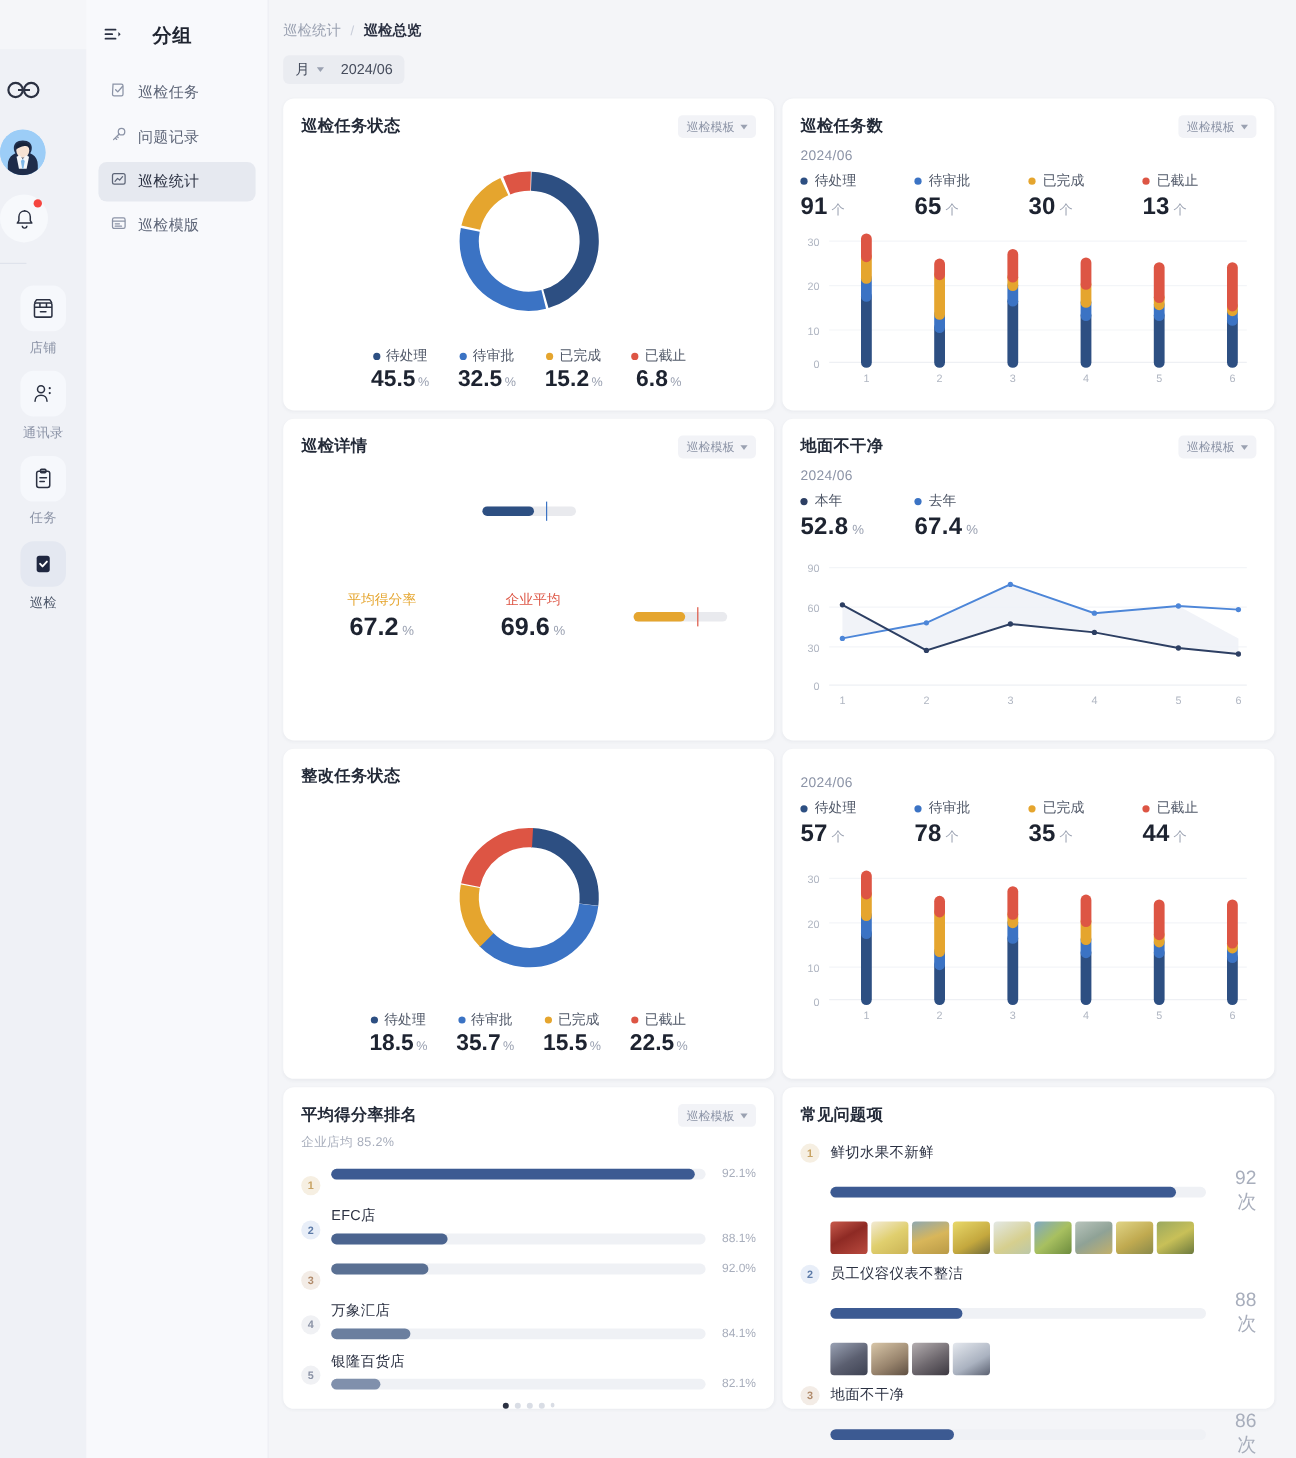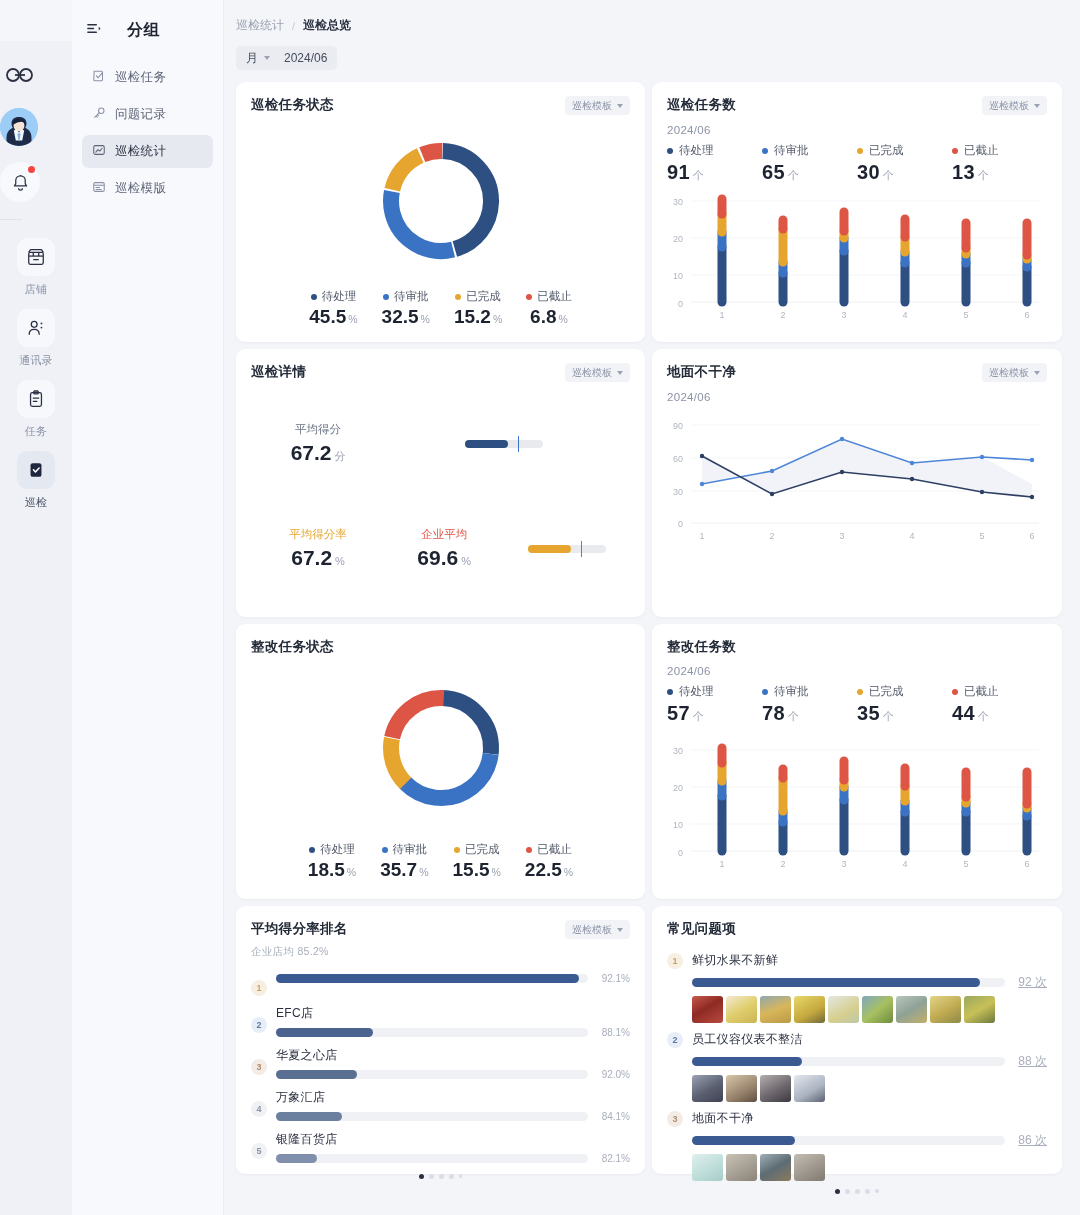--- a/index.html
+++ b/index.html
@@ -137,21 +137,21 @@
   .ibadge {
     width: 16px; height: 16px; border-radius: 50%; flex: 0 0 16px;
     display: flex; align-items: center; justify-content: center;
     font-size: 9px; font-weight: bold; margin-top: 1px;
   }
   .ibody { flex: 1; }
   .iname { font-size: 12px; color: #2b3142; letter-spacing: .3px; }
   .iline { display: flex; align-items: center; gap: 8px; margin-top: 5px; }
   .itrack { flex: 1; height: 9px; background: #eff1f5; border-radius: 5px; }
   .ifill { height: 9px; border-radius: 5px; background: #3c5a92; }
-  .icnt { font-size: 12px; color: #a8aebc; width: 34px; text-align: right; flex: 0 0 34px; text-decoration: underline; }
+  .icnt { font-size: 16px; color: #a8aebc; width: 34px; text-align: right; flex: 0 0 34px; }
   .thumbs { display: flex; gap: 3px; margin-top: 5px; }
   .thumb { width: 31px; height: 27px; border-radius: 3px; overflow: hidden; }
 
   .dots { display: flex; justify-content: center; gap: 5px; margin-top: 10px; }
   .pd { width: 5px; height: 5px; border-radius: 50%; background: #d9dde5; }
   .pd.on { background: #2b3142; }
   .pd.sm { width: 3.5px; height: 3.5px; }
 
   svg text { font-family: "Liberation Sans", sans-serif; }
 </style>
@@ -459,24 +459,20 @@
       <div class="card" style="height:268px;">
         <div class="card-h">
           <div class="card-t">巡检详情</div>
           <div class="tmpl">
             <span>巡检模板</span>
             <span class="chev"></span>
           </div>
         </div>
 
         <div class="detail-block" style="padding-top:40px;">
-          <div class="dcell">
-            <div class="dlabel" style="color:#6b7385">平均得分</div>
-            <div class="dvalue"><span>67.2</span><span class="dunit">分</span></div>
-          </div>
           <div class="dbar-wrap">
             <div class="dbar">
               <div class="fill" style="width:56%;background:#2d4f82"></div>
               <div class="mark" style="left:68%;background:#3b73c4"></div>
             </div>
           </div>
         </div>
 
         <div class="detail-block" style="padding-top:62px;">
           <div class="dcell">
@@ -498,20 +494,38 @@
 
       <div class="card" style="height:268px;">
         <div class="card-h">
           <div class="card-t">地面不干净</div>
           <div class="tmpl">
             <span>巡检模板</span>
             <span class="chev"></span>
           </div>
         </div>
         <div class="sub-date">2024/06</div>
+        <div class="legrow">
+          <div class="legcell">
+            <div class="legtop">
+                <span class="dot" style="background:#2d3f63"></span>
+                <span class="legname">本年</span>
+              </div>
+            <div class="legval"><span>52.8</span><span class="legunit">%</span></div>
+          </div>
+          <div class="legcell">
+            <div class="legtop">
+                <span class="dot" style="background:#3b73c4"></span>
+                <span class="legname">去年</span>
+              </div>
+            <div class="legval"><span>67.4</span><span class="legunit">%</span></div>
+          </div>
+          <div class="legcell"></div>
+          <div class="legcell"></div>
+        </div>
         <div class="chart-box" style="margin-top:12px;">
           <svg width="380" height="128" viewBox="0 0 380 128">
             <text x="16" y="14" font-size="9" fill="#b0b6c2" text-anchor="end">90</text>
             <text x="16" y="47" font-size="9" fill="#b0b6c2" text-anchor="end">60</text>
             <text x="16" y="80" font-size="9" fill="#b0b6c2" text-anchor="end">30</text>
             <text x="16" y="112" font-size="9" fill="#b0b6c2" text-anchor="end">0</text>
             <line x1="24" y1="10" x2="372" y2="10" stroke="#f3f5f8"></line>
             <line x1="24" y1="43" x2="372" y2="43" stroke="#f3f5f8"></line>
             <line x1="24" y1="76" x2="372" y2="76" stroke="#f3f5f8"></line>
             <line x1="24" y1="108" x2="372" y2="108" stroke="#eef0f4"></line>
@@ -587,23 +601,20 @@
             <div class="dlt">
                 <span class="dot" style="background:#dd5544"></span>
               <span class="dln">已截止</span>
               </div>
             <div class="dlv"><span>22.5</span><span class="dlu">%</span></div>
           </div>
         </div>
       </div>
 
       <div class="card" style="height:275px;">
-        <div class="card-h">
-          <div class="card-t">整改任务数</div>
-        </div>
         <div class="sub-date">2024/06</div>
         <div class="legrow">
           <div class="legcell">
             <div class="legtop">
                 <span class="dot" style="background:#2d4f82"></span>
                 <span class="legname">待处理</span>
               </div>
             <div class="legval"><span>57</span><span class="legunit">个</span></div>
           </div>
           <div class="legcell">
@@ -723,21 +734,20 @@
               <div class="rpct">88.1%</div>
             </div>
           </div>
         </div>
 
         <div class="rank-row">
           <div class="rbadge" style="background:#f3ece6;color:#b08a6a">
               <span>3</span>
             </div>
           <div class="rbody">
-            <div class="rname">华夏之心店</div>
             <div class="rline">
               <div class="rtrack">
                   <div class="rfill" style="width:26%;background:#5a7093"></div>
                 </div>
               <div class="rpct">92.0%</div>
             </div>
           </div>
         </div>
 
         <div class="rank-row">

